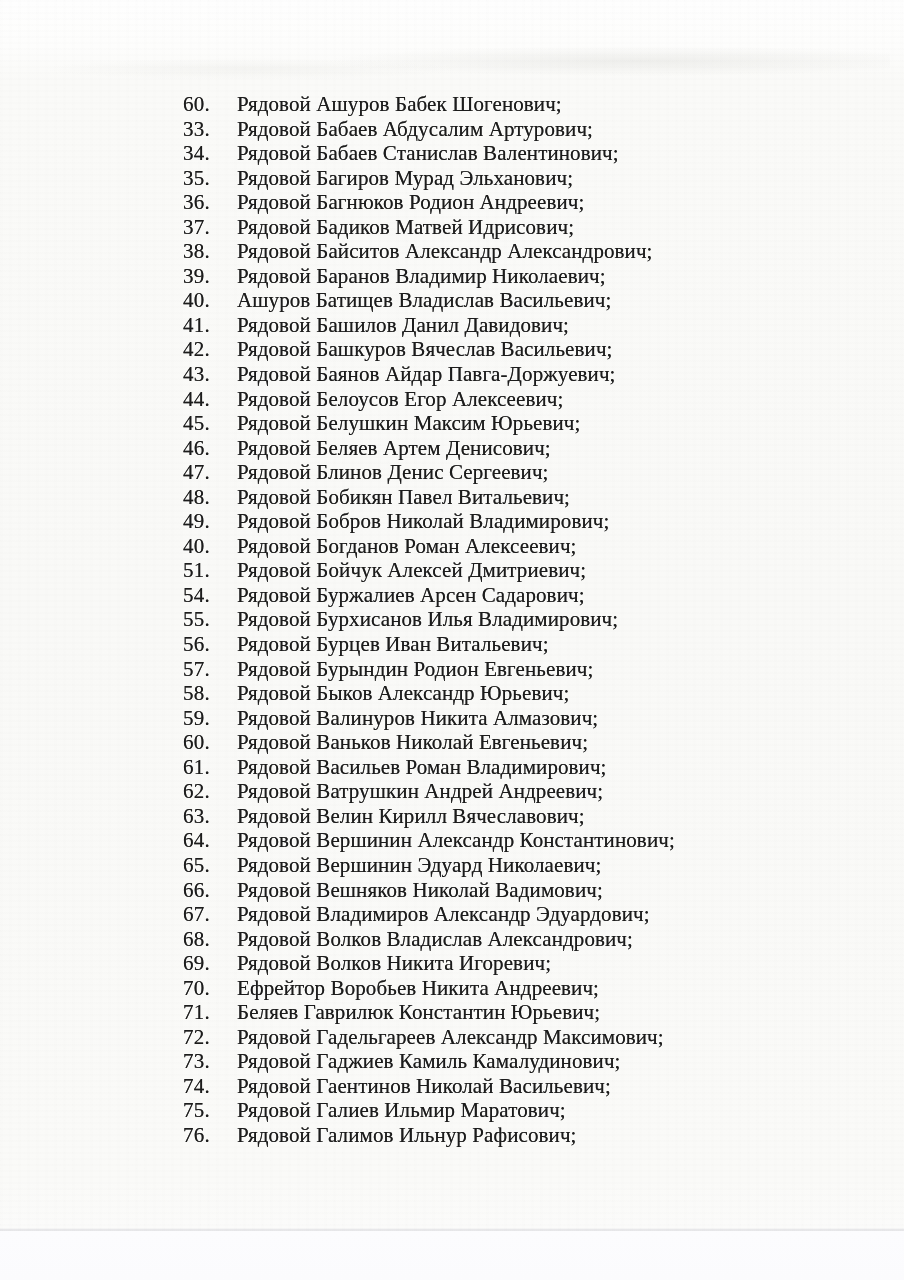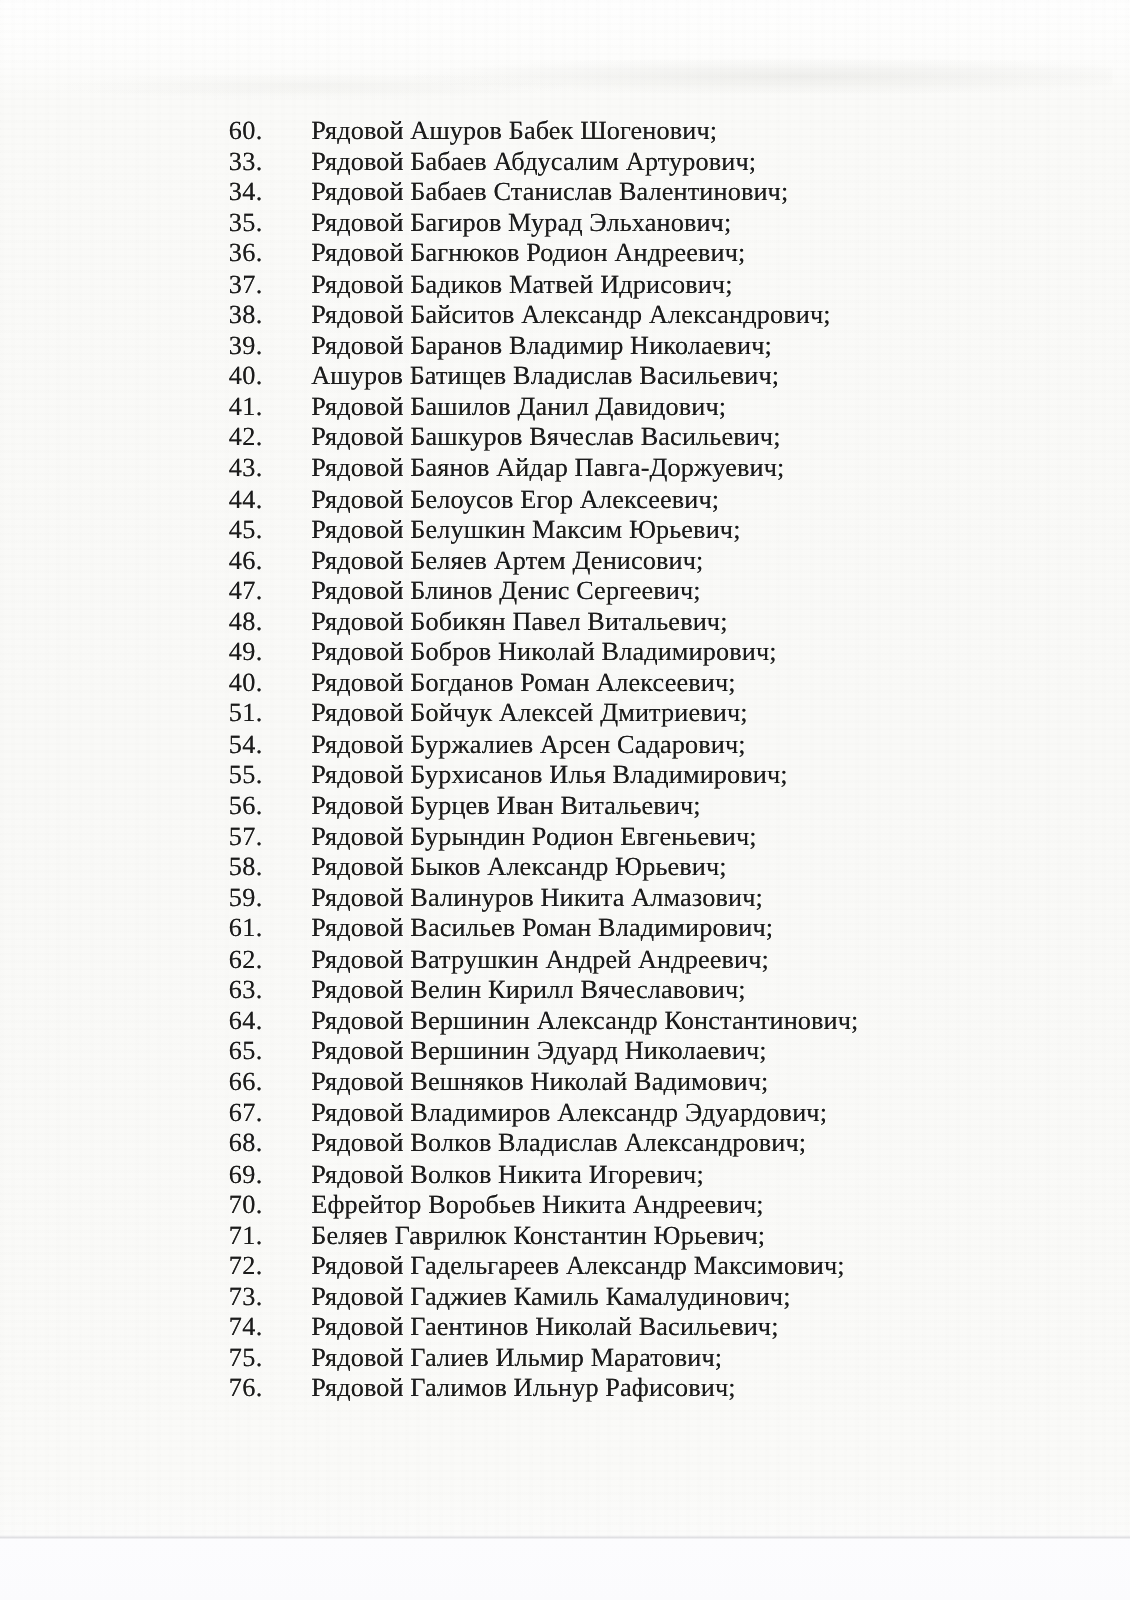--- a/index.html
+++ b/index.html
@@ -63,21 +63,20 @@
     color: #1c1c1c;
     text-shadow: 0 0 0.5px rgba(25,25,25,0.75);
   }
   .num {
     display: inline-block;
     width: 54px;
     letter-spacing: 0.3px;
   }
   .txt {
     letter-spacing: 0.1px;
-    margin-left: 12px;
   }
 </style>
 </head>
 <body>
 
 <div class="page">
   <div class="smudge-a"></div>
   <div class="smudge-b"></div>
   <div class="name-list">
       <div class="row"><span class="num">60.</span><span class="txt">Рядовой Ашуров Бабек Шогенович;</span></div>
@@ -99,20 +98,21 @@
       <div class="row"><span class="num">48.</span><span class="txt">Рядовой Бобикян Павел Витальевич;</span></div>
       <div class="row"><span class="num">49.</span><span class="txt">Рядовой Бобров Николай Владимирович;</span></div>
       <div class="row"><span class="num">40.</span><span class="txt">Рядовой Богданов Роман Алексеевич;</span></div>
       <div class="row"><span class="num">51.</span><span class="txt">Рядовой Бойчук Алексей Дмитриевич;</span></div>
       <div class="row"><span class="num">54.</span><span class="txt">Рядовой Буржалиев Арсен Садарович;</span></div>
       <div class="row"><span class="num">55.</span><span class="txt">Рядовой Бурхисанов Илья Владимирович;</span></div>
       <div class="row"><span class="num">56.</span><span class="txt">Рядовой Бурцев Иван Витальевич;</span></div>
       <div class="row"><span class="num">57.</span><span class="txt">Рядовой Бурындин Родион Евгеньевич;</span></div>
       <div class="row"><span class="num">58.</span><span class="txt">Рядовой Быков Александр Юрьевич;</span></div>
       <div class="row"><span class="num">59.</span><span class="txt">Рядовой Валинуров Никита Алмазович;</span></div>
+      <div class="row"><span class="num">60.</span><span class="txt">Рядовой Ваньков Николай Евгеньевич;</span></div>
       <div class="row"><span class="num">61.</span><span class="txt">Рядовой Васильев Роман Владимирович;</span></div>
       <div class="row"><span class="num">62.</span><span class="txt">Рядовой Ватрушкин Андрей Андреевич;</span></div>
       <div class="row"><span class="num">63.</span><span class="txt">Рядовой Велин Кирилл Вячеславович;</span></div>
       <div class="row"><span class="num">64.</span><span class="txt">Рядовой Вершинин Александр Константинович;</span></div>
       <div class="row"><span class="num">65.</span><span class="txt">Рядовой Вершинин Эдуард Николаевич;</span></div>
       <div class="row"><span class="num">66.</span><span class="txt">Рядовой Вешняков Николай Вадимович;</span></div>
       <div class="row"><span class="num">67.</span><span class="txt">Рядовой Владимиров Александр Эдуардович;</span></div>
       <div class="row"><span class="num">68.</span><span class="txt">Рядовой Волков Владислав Александрович;</span></div>
       <div class="row"><span class="num">69.</span><span class="txt">Рядовой Волков Никита Игоревич;</span></div>
       <div class="row"><span class="num">70.</span><span class="txt">Ефрейтор Воробьев Никита Андреевич;</span></div>

